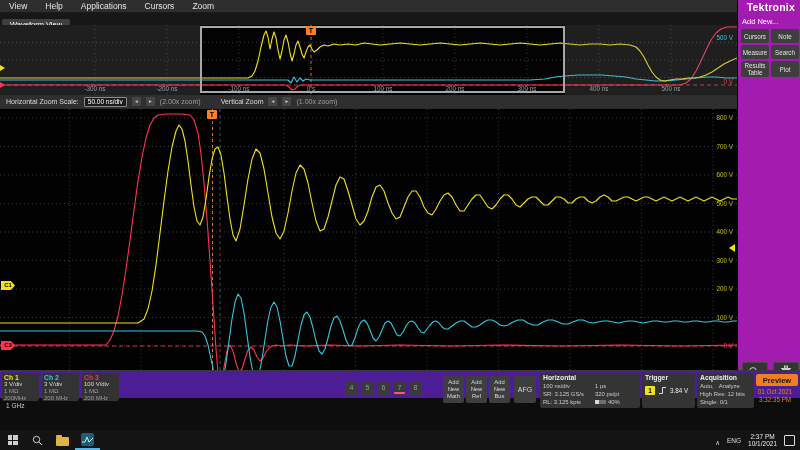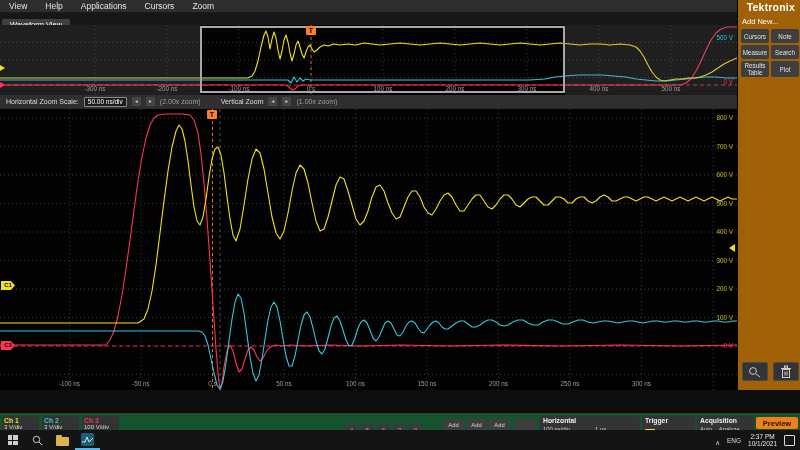--- a/index.html
+++ b/index.html
@@ -1,21 +1,21 @@
 <!DOCTYPE html>
 <html><head>
 <meta charset="utf-8">
 <style>
   *{margin:0;padding:0;box-sizing:border-box}
   html,body{background:#000}
   #app{position:relative;width:800px;height:450px;background:#0d0d0d;font-family:"Liberation Sans",sans-serif;overflow:hidden;color:#ddd}
   .abs{position:absolute}
   #menubar{left:0;top:0;width:737px;height:13px;background:#2e2e2e;display:flex;align-items:center;border-bottom:1px solid #1b1b1b}
   .menu-item{font-size:8.5px;color:#e4e4e4;padding:0 9px;line-height:13px;cursor:default}
-  #sidepanel{left:737px;top:0;width:63px;height:390px;background:#a16207;border-left:1px solid #000}
+  #sidepanel{left:737px;top:0;width:63px;height:390px;background:#a21caf;border-left:1px solid #000}
   #brand{font-size:10.5px;font-weight:bold;color:#fff;text-align:right;padding:1px 5px 0 0;letter-spacing:.2px}
   #addnew{font-size:7.5px;color:#fff;margin:4px 0 3px 4px}
   #panel-btns{display:grid;grid-template-columns:28px 28px;gap:2px;margin-left:3px}
   .panel-btn{background:#3e3e3e;color:#e2e2e2;font-size:6.3px;line-height:7px;min-height:14px;border-radius:2px;display:flex;align-items:center;justify-content:center;text-align:center;padding:1px}
   #panel-tools{position:absolute;left:4px;top:362px;display:flex;gap:5px}
   .tool-btn{width:26px;height:19px;background:#343434;border:1px solid #4a4a4a;border-radius:2px;display:flex;align-items:center;justify-content:center}
   #tabbar{left:0;top:13px;width:737px;height:12px;background:#171717}
   .tab{display:inline-block;background:#3f3f3f;color:#fff;font-size:7.5px;line-height:11px;padding:0 8px;margin-left:2px;border-radius:2px 2px 0 0}
   #overview-wrap{left:0;top:25px;width:737px;height:70px;background:#030303}
   #zoombar{left:0;top:95px;width:737px;height:13px;background:#2f2f2f;display:flex;align-items:center;font-size:7px;color:#ddd;gap:5px;padding-left:6px}
@@ -30,21 +30,21 @@
   .refline{stroke-dasharray:4 3;stroke-width:1}
   .trigline{stroke-dasharray:3 3;stroke-width:1}
   .tick{position:absolute;font-size:6.3px;color:#9c9c9c;transform:translateX(-50%);white-space:nowrap}
   .vlabel{position:absolute;right:4px;font-size:6.3px;text-align:right;white-space:nowrap}
   .tflag{position:absolute;width:10px;height:9px;background:#ff7f27;color:#000;font-weight:bold;font-size:7px;line-height:9px;text-align:center;border-radius:1px}
   .chtag{position:absolute;left:1px;width:14px;height:9px;font-size:6px;font-weight:bold;color:#000;line-height:9px;text-align:center;clip-path:polygon(0 0,70% 0,100% 50%,70% 100%,0 100%)}
   .triL{position:absolute;width:0;height:0;border-top:4px solid transparent;border-bottom:4px solid transparent;border-right:6px solid #f2e21a}
   .triR{position:absolute;width:0;height:0;border-top:3px solid transparent;border-bottom:3px solid transparent;border-left:5px solid #f2e21a}
   .zoombox{position:absolute;border:2px solid #a8a8a8}
   .dim{position:absolute;top:0;height:70px;background:rgba(130,130,130,.22)}
-  #bottombar{left:0;top:413px;width:800px;height:28px;background:#14532d;border-top:1px solid #3a3a3a}
+  #bottombar{left:0;top:370px;width:800px;height:28px;background:#4c1d95;border-top:1px solid #3a3a3a}
   .chcard{position:absolute;top:2px;width:37px;height:28px;background:#333;border-radius:2px;padding:1px 2px}
   .chname{font-size:6.8px;font-weight:bold;line-height:7px}
   .chline{font-size:6px;color:#ddd;line-height:7px}
   .chsub{color:#9e9e9e}
   #probebw{position:absolute;left:6px;top:31px;font-size:6.5px;color:#ccc}
   .sparebtn{position:absolute;top:10px;width:13px;height:14px;background:#3a3a3a;border-radius:2px;color:#999;font-size:7px;line-height:14px;text-align:center}
   .spare-accent{position:absolute;left:1px;right:1px;bottom:1px;height:2px;border-radius:1px}
   .addbtn{position:absolute;top:5px;width:21px;height:27px;background:#3e3e3e;border-radius:2px;color:#d8d8d8;font-size:5.8px;line-height:7px;text-align:center;padding-top:3px}
   #afgbtn{position:absolute;left:514px;top:5px;width:22px;height:27px;background:#3e3e3e;border-radius:2px;color:#d8d8d8;font-size:7px;display:flex;align-items:center;justify-content:center}
   .card{position:absolute;top:2px;height:35px;background:#343434;border-radius:2px;padding:1px 3px;color:#ccc}

